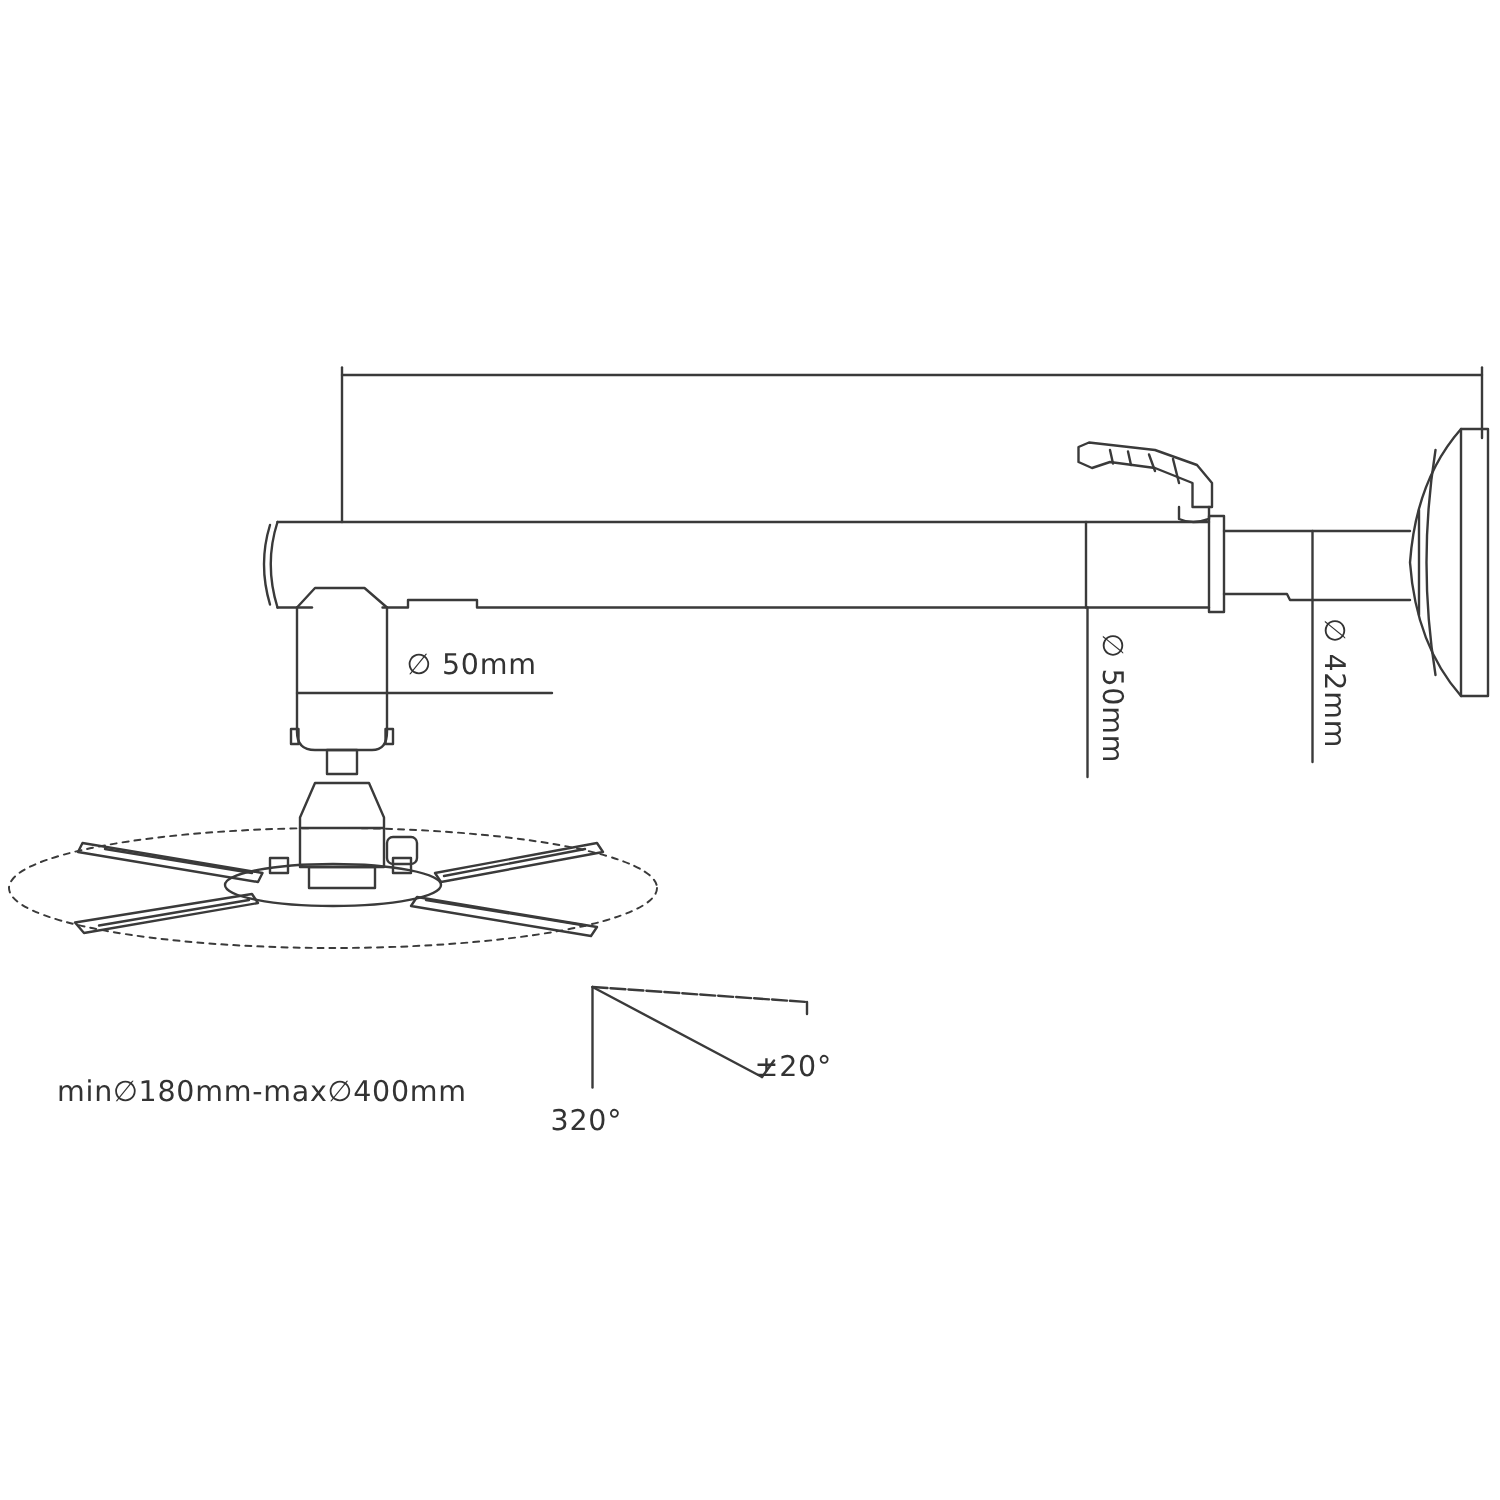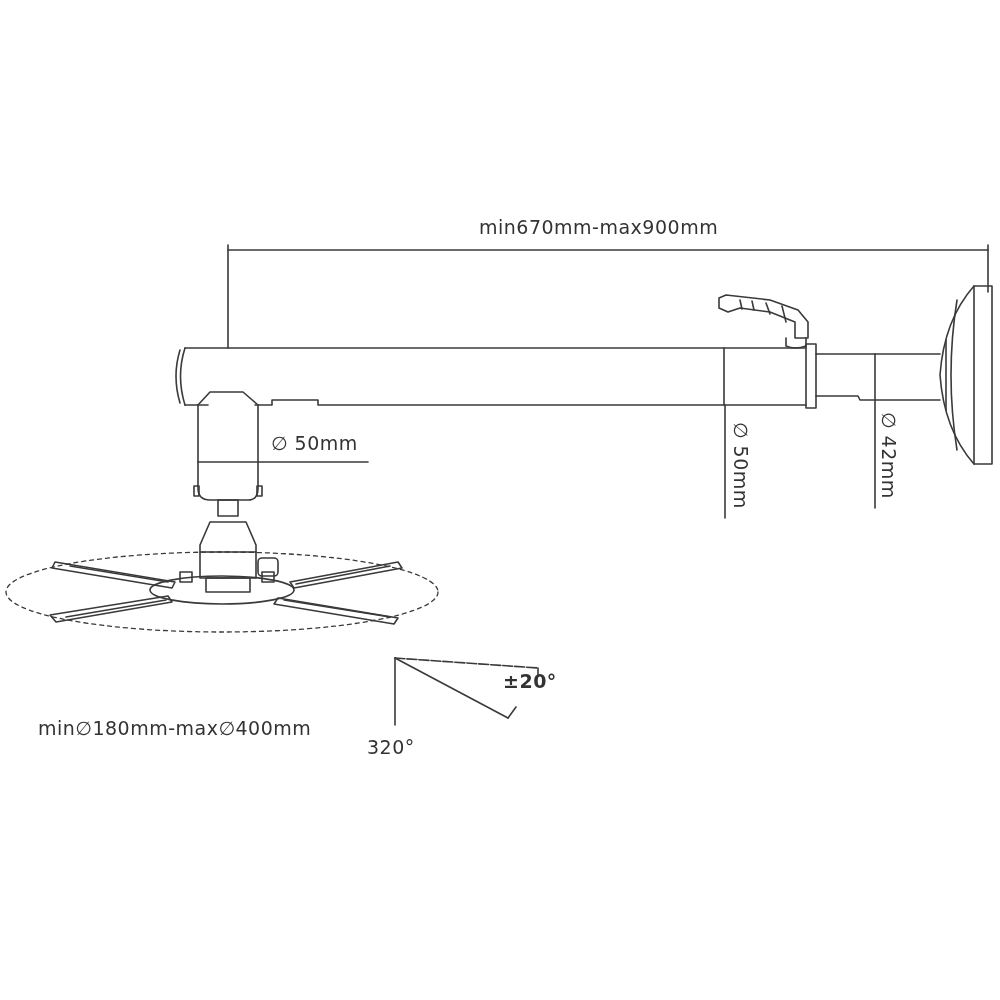--- a/index.html
+++ b/index.html
@@ -97,20 +97,19 @@
 
     <g>
       <line x1="395" y1="658" x2="395" y2="725"></line>
       <line x1="395" y1="658" x2="538" y2="668" stroke-dasharray="10 2"></line>
       <line x1="538" y1="668" x2="538" y2="676"></line>
       <line x1="395" y1="658" x2="508" y2="718"></line>
       <line x1="508" y1="718" x2="516" y2="707"></line>
     </g>
   </svg>
 
-  <div class="lbl lbl-main" style="left:479px; top:216px;">min670mm-max900mm</div>
   <div class="lbl lbl-main" style="left:271px; top:432px;">∅ 50mm</div>
   <div class="lbl lbl-vert" style="left:752px; top:422px;">∅ 50mm</div>
   <div class="lbl lbl-vert" style="left:900px; top:412px;">∅ 42mm</div>
   <div class="lbl lbl-main" style="left:38px; top:700px;margin-top:17px;">min∅180mm-max∅400mm</div>
-  <div class="lbl lbl-main" style="left:503px; top:670px;font-weight:bold;">±20°</div>
+  <div class="lbl lbl-main" style="left:503px; top:700px;">±20°</div>
   <div class="lbl lbl-main" style="left:367px; top:736px;">320°</div>
 </div>
 
 </body></html>

